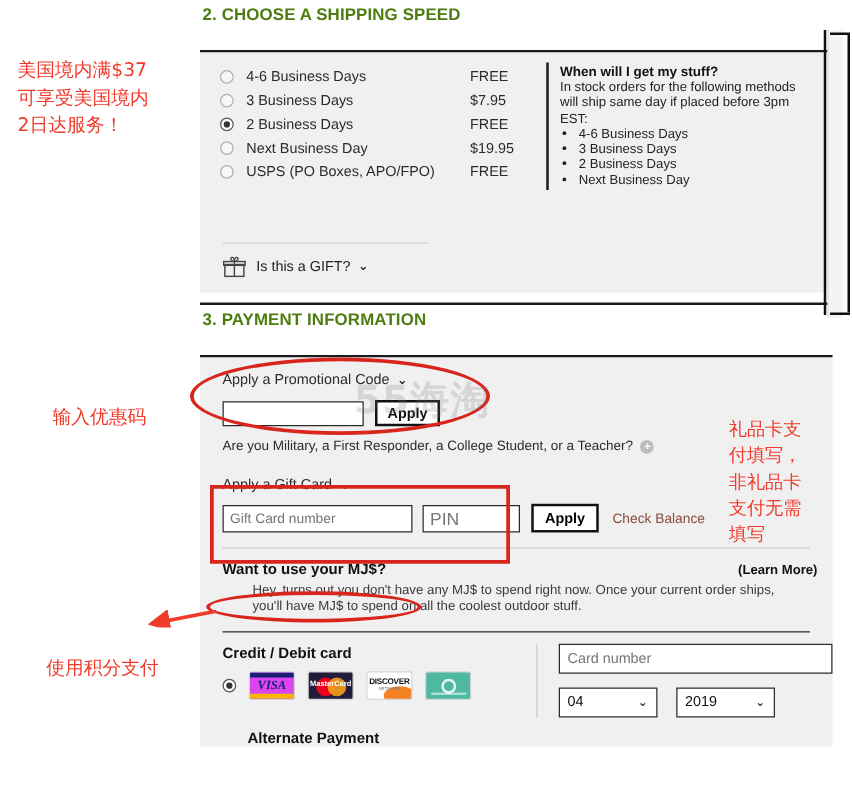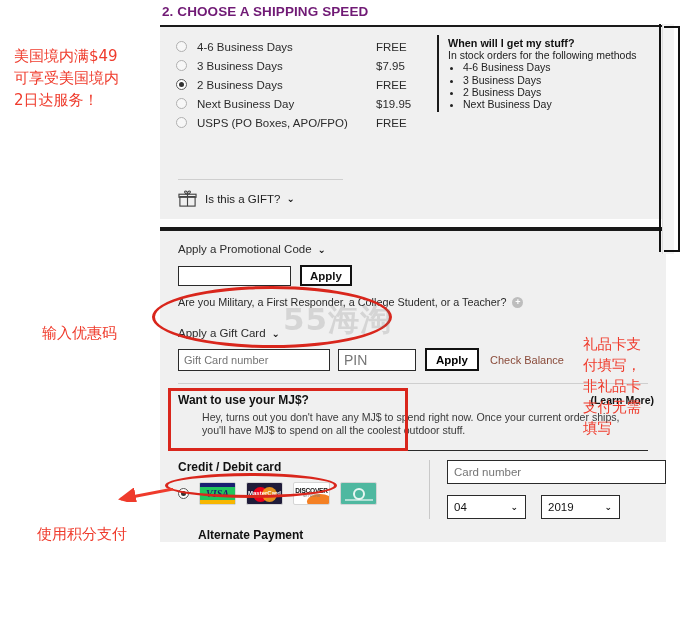--- a/index.html
+++ b/index.html
@@ -14,25 +14,25 @@
 
   
   .checkout-col {
     position: absolute;
     left: 160px; top: 0; width: 506px; height: 637px;
     background: #ffffff;
   }
 
   
   .sec-head {
-    color: #701a75;
+    color: #4d7c0f;
     font-weight: bold;
     font-size: 13.5px;
     letter-spacing: .1px;
-    padding: 4px 0 6px 2px;
+    padding: 4px 0 21px 2px;
   }
   .rule-black { border-top: 2px solid #1a1a1a; }
 
   
   .panel { background: #f0f0f0; }
 
   
   .ship-wrap { position: relative; height: 192px; }
   .ship-grid { position: relative; padding: 10px 0 0 0; }
   .ship-row { display: flex; align-items: center; height: 19px; }
@@ -100,21 +100,21 @@
   .mj-body { font-size: 10.6px; color:#3a3a3a; line-height: 13px; padding: 4px 30px 0 42px; }
 
   .cc-sep { margin: 13px 0 0 18px; width: 470px; border-top: 1px solid #2a2a2a; }
   .cc-wrap { display:flex; padding: 9px 0 0 0; }
   .cc-left { width: 265px; padding-left: 18px; }
   .cc-title { font-weight:bold; font-size: 12px; color:#111; }
   .cc-icons { display:flex; align-items:center; margin-top: 8px; }
   .cc-radio { width:11px; height:11px; border-radius:50%; border:1px solid #555; background:#fff; position:relative; margin-right:10px;}
   .cc-radio::after{content:"";position:absolute;left:2px;top:2px;width:5px;height:5px;border-radius:50%;background:#333;}
   .cardimg { width:37px; height:23px; border-radius:2px; margin-right:10px; position:relative; overflow:hidden; border:1px solid #d5d5d5;}
-  .visa { background:#22c55e; }
+  .visa { background:#d946ef; }
   .visa .vbar-top{position:absolute;left:0;top:0;width:100%;height:4px;background:#1a1f71;}
   .visa .vbar-bot{position:absolute;left:0;bottom:0;width:100%;height:4px;background:#f7b600;}
   .visa .vtxt{position:absolute;left:0;right:0;top:5px;text-align:center;font-style:italic;font-weight:bold;font-size:10px;color:#1a1f71;font-family:"Liberation Serif",serif;}
   .mc { background:#201c3a; }
   .mc .c1{position:absolute;left:6px;top:4px;width:15px;height:15px;border-radius:50%;background:#eb001b;}
   .mc .c2{position:absolute;left:15px;top:4px;width:15px;height:15px;border-radius:50%;background:#f79e1b;opacity:.9;}
   .mc .mtxt{position:absolute;left:0;right:0;top:7px;text-align:center;font-size:6px;font-weight:bold;color:#fff;}
   .disc { background:#fff; }
   .disc .dtxt{position:absolute;left:0;right:0;top:4px;text-align:center;font-size:6.5px;font-weight:bold;color:#111;letter-spacing:-.2px;}
   .disc .dsub{position:absolute;left:0;right:0;top:11px;text-align:center;font-size:3.4px;color:#777;}
@@ -211,20 +211,21 @@
           <div class="price-row">FREE</div>
           <div class="price-row">$7.95</div>
           <div class="price-row">FREE</div>
           <div class="price-row">$19.95</div>
           <div class="price-row">FREE</div>
         </div>
 
         <div class="info-box">
           <div class="info-title">When will I get my stuff?</div>
           <div class="info-text">In stock orders for the following methods</div>
+          <div class="info-text">will ship same day if placed before 3pm EST:</div>
           <ul class="info-list">
             <li>4-6 Business Days</li>
             <li>3 Business Days</li>
             <li>2 Business Days</li>
             <li>Next Business Day</li>
           </ul>
         </div>
 
         <div style="position:absolute; left:0; top:152px; width:100%;">
           <div class="gift-sep"></div>
@@ -238,20 +239,21 @@
             </svg>
             <span class="gift-label">Is this a GIFT?</span>
             <span class="chev">⌄</span>
           </div>
         </div>
       </div>
     </div>
 
     <div style="margin-top:8px;">
       <div class="rule-black"></div>
+      <div class="sec-head">3. PAYMENT INFORMATION</div>
       <div class="rule-black"></div>
 
       <div class="panel pay-panel">
 
         <div>
           <div class="promo-lbl">
             <span>Apply a Promotional Code</span>
             <span class="chev">⌄</span>
           </div>
           <div class="promo-inputs">
@@ -331,21 +333,21 @@
       </div>
     </div>
   </div>
 
   <div class="sb-track"></div>
   <div class="panel-right-edge"></div>
   <div class="sb-line"></div>
   <div class="sb-cap-t"></div>
   <div class="sb-cap-b"></div>
 
-  <div class="ann ann-ship">美国境内满$49
+  <div class="ann ann-ship">美国境内满$37
 可享受美国境内
 2日达服务！</div>
   <div class="ann ann-promo">输入优惠码</div>
   <div class="ann ann-mj">使用积分支付</div>
   <div class="ann ann-gc">礼品卡支
 付填写，
 非礼品卡
 支付无需
 填写</div>
 

